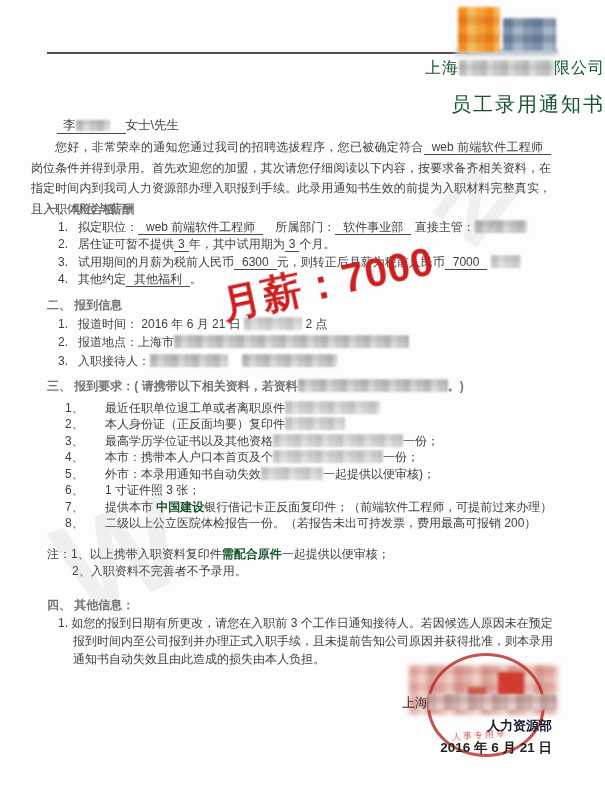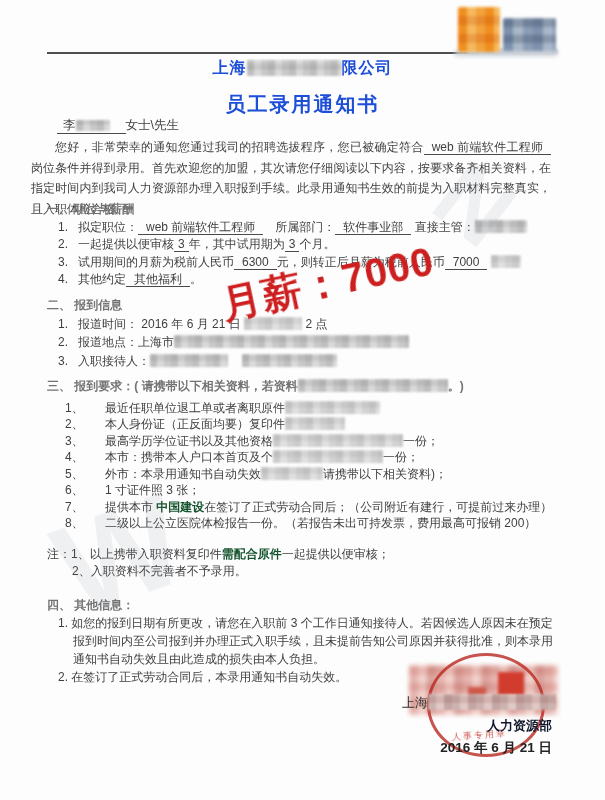--- a/index.html
+++ b/index.html
@@ -27,21 +27,21 @@
 
   
   .blur { display:inline-block; height:13px; vertical-align:-2px; border-radius:1px;
     background:
       repeating-linear-gradient(90deg,#bfbfbf 0 7px,#d9d9d9 7px 14px,#c9c9c9 14px 21px),
       repeating-linear-gradient(0deg,rgba(255,255,255,.4) 0 6px,rgba(0,0,0,.07) 6px 12px);
     background-blend-mode:multiply; filter:blur(1.3px); }
   .blur.light { opacity:.8; }
   .blur.tall { height:16px; vertical-align:-3px; }
 
-  .title-wrap { position:absolute; left:0; width:605px; text-align:center; font-weight:bold; color:#1d4ed8; }
+  .title-wrap { position:absolute; left:0; width:605px; text-align:right; font-weight:normal; color:#14532d; }
   .company-title { top:58px; font-size:16px; letter-spacing:1px; }
   .doc-title { top:91px; font-size:20px; letter-spacing:2px; }
 
   .sal { position:absolute; left:57px; top:117px; font-size:12.5px; }
   .sal-u { border-bottom:1px solid #4a4a4a; padding:0 16px 1px 6px; }
 
   .intro { position:absolute; left:31px; top:137px; width:520px; line-height:20.5px; text-align:justify; }
   .intro p { text-indent:2em; }
 
   .sec { position:absolute; left:47px; width:515px; }
@@ -122,21 +122,21 @@
   <div class="intro">
     <p><span>您好，非常荣幸的通知您通过我司的招聘选拔程序，您已被确定符合</span><span class="uv">web 前端软件工程师</span><span>岗位条件并得到录用。首先欢迎您的加盟，其次请您仔细阅读以下内容，按要求备齐相关资料，在指定时间内到我司人力资源部办理入职报到手续。此录用通知书生效的前提为入职材料完整真实，且入职体检合格。</span></p>
   </div>
 
   <div class="sec s1">
     <div class="sec-title">一、 职位与薪酬</div>
     <div class="row">
       <span class="n">1.</span><span>拟定职位：</span><span class="uv">web 前端软件工程师</span><span>　所属部门：</span><span class="uv">软件事业部</span><span> 直接主管：</span><span class="blur" style="width:52px;"></span>
     </div>
     <div class="row">
-      <span class="n">2.</span><span>一起提供以便审核</span><span class="uv num">3</span><span>年，其中试用期为</span><span class="uv num">3</span><span>个月。</span>
+      <span class="n">2.</span><span>居住证可暂不提供</span><span class="uv num">3</span><span>年，其中试用期为</span><span class="uv num">3</span><span>个月。</span>
     </div>
     <div class="row">
       <span class="n">3.</span><span>试用期间的月薪为税前人民币</span><span class="uv">6300</span><span>元，则转正后月薪为税前人民币</span><span class="uv">7000</span> <span class="blur light" style="width:30px;"></span>
     </div>
     <div class="row">
       <span class="n">4.</span><span>其他约定</span><span class="uv">其他福利</span><span>。</span>
     </div>
   </div>
 
   <div class="sec s2">
@@ -153,39 +153,38 @@
   </div>
 
   <div class="sec s3">
     <div class="sec-title">
       <span>三、 报到要求：( 请携带以下相关资料，若资料</span><span class="blur" style="width:150px;"></span><span>。)</span>
     </div>
     <div class="row"><span class="n3">1、</span><span>最近任职单位退工单或者离职原件</span><span class="blur light" style="width:95px;"></span></div>
     <div class="row"><span class="n3">2、</span><span>本人身份证（正反面均要）复印件</span><span class="blur light" style="width:60px;"></span></div>
     <div class="row"><span class="n3">3、</span><span>最高学历学位证书以及其他资格</span><span class="blur light" style="width:130px;"></span><span>一份；</span></div>
     <div class="row"><span class="n3">4、</span><span>本市：携带本人户口本首页及个</span><span class="blur light" style="width:110px;"></span><span>一份；</span></div>
-    <div class="row"><span class="n3">5、</span><span>外市：本录用通知书自动失效</span><span class="blur light" style="width:62px;"></span><span>请携带以下相关资料)；</span></div>
+    <div class="row"><span class="n3">5、</span><span>外市：本录用通知书自动失效</span><span class="blur light" style="width:62px;"></span><span>一起提供以便审核)；</span></div>
     <div class="row"><span class="n3">6、</span><span>1 寸证件照 3 张；</span></div>
-    <div class="row"><span class="n3">7、</span><span>提供本市 </span><span class="b">中国建设</span><span>在签订了正式劳动合同后；（公司附近有建行，可提前过来办理）</span></div>
+    <div class="row"><span class="n3">7、</span><span>提供本市 </span><span class="b">中国建设</span><span>银行借记卡正反面复印件；（前端软件工程师，可提前过来办理）</span></div>
     <div class="row"><span class="n3">8、</span><span>二级以上公立医院体检报告一份。（若报告未出可持发票，费用最高可报销 200）</span></div>
   </div>
 
   <div class="sec notes">
     <div>
       <span>注：1、</span><span>以上携带入职资料复印件</span><span class="b">需配合原件</span><span>一起提供以便审核；</span>
     </div>
     <div class="row2">
       <span>2、</span><span>入职资料不完善者不予录用。</span>
     </div>
   </div>
 
   <div class="sec s4">
     <div class="sec-title">四、 其他信息：</div>
     <div class="item"><span>1. </span><span>如您的报到日期有所更改，请您在入职前 3 个工作日通知接待人。若因候选人原因未在预定报到时间内至公司报到并办理正式入职手续，且未提前告知公司原因并获得批准，则本录用通知书自动失效且由此造成的损失由本人负担。</span></div>
-    <div class="item"><span>2. </span><span>在签订了正式劳动合同后，本录用通知书自动失效。</span></div>
   </div>
 
   <div class="salary-overlay">月薪：7000</div>
 
   <div class="stamp-censor"></div>
   <div class="stamp-sq1"></div>
   <div class="stamp-sq2"></div>
   <div class="stamp-ring"></div>
   <div class="stamp-label">人事专用章</div>
 

